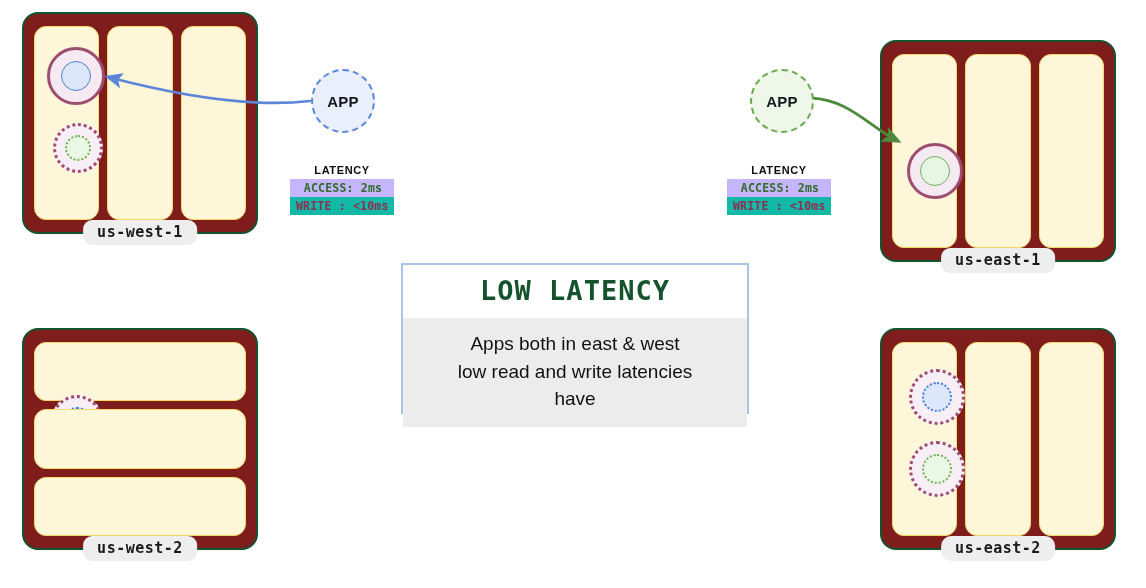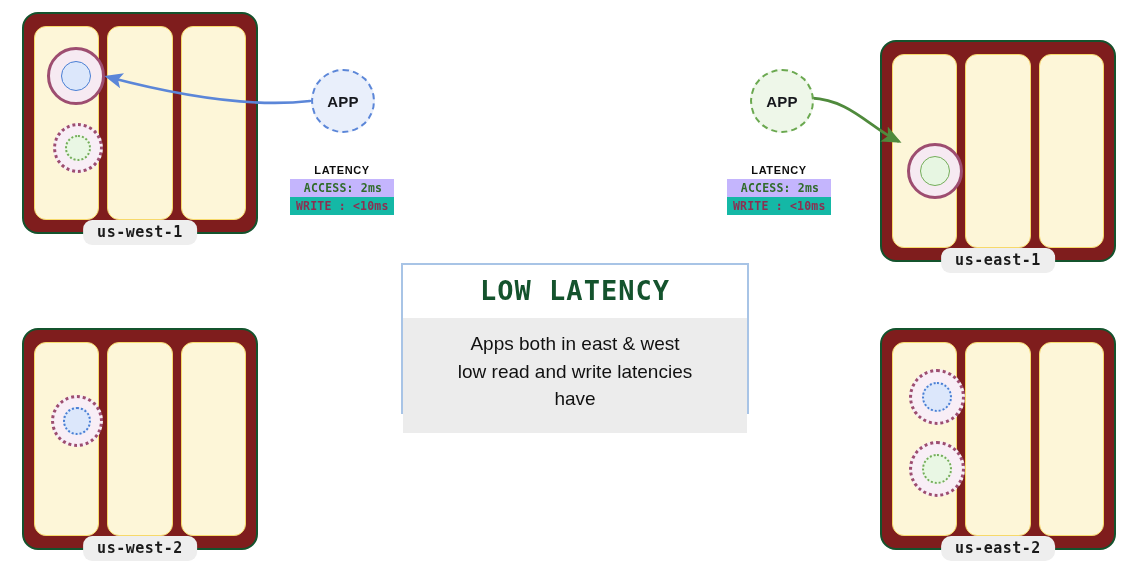--- a/index.html
+++ b/index.html
@@ -134,21 +134,21 @@
     color: #14532d;
     font-family: "DejaVu Sans Mono", "Liberation Mono", monospace;
     font-size: 27px;
     font-weight: 700;
     letter-spacing: 1px;
     padding: 10px 0 12px 0;
     background: #ffffff;
   }
   .callout-body {
     background: #ececec;
-    padding: 12px 10px 20px 10px;
+    padding: 12px 10px 14px 10px;
     text-align: center;
     color: #111111;
     font-size: 19px;
     line-height: 1.45;
     font-family: "Liberation Sans", sans-serif;
   }
 
   
   .arrows {
     position: absolute;
@@ -195,21 +195,21 @@
   <div class="region-col">
     <div class="ring solid" style="left:14px; top:88px; width:56px; height:56px;">
       <div class="ring-inner green-solid" style="width:30px; height:30px;"></div>
     </div>
   </div>
   <div class="region-col"></div>
   <div class="region-col"></div>
   <div class="region-label" style="bottom:-13px;">us-east-1</div>
 </div>
 
-<div class="region" style="left:22px; top:328px; width:236px; height:222px;">
+<div class="region" style="left:22px; top:328px; width:236px; height:222px;flex-direction:column;">
   <div class="region-col">
     <div class="ring dotted" style="left:16px; top:52px; width:52px; height:52px;">
       <div class="ring-inner blue-dotted" style="width:28px; height:28px;"></div>
     </div>
   </div>
   <div class="region-col"></div>
   <div class="region-col"></div>
   <div class="region-label" style="bottom:-13px;">us-west-2</div>
 </div>
 

